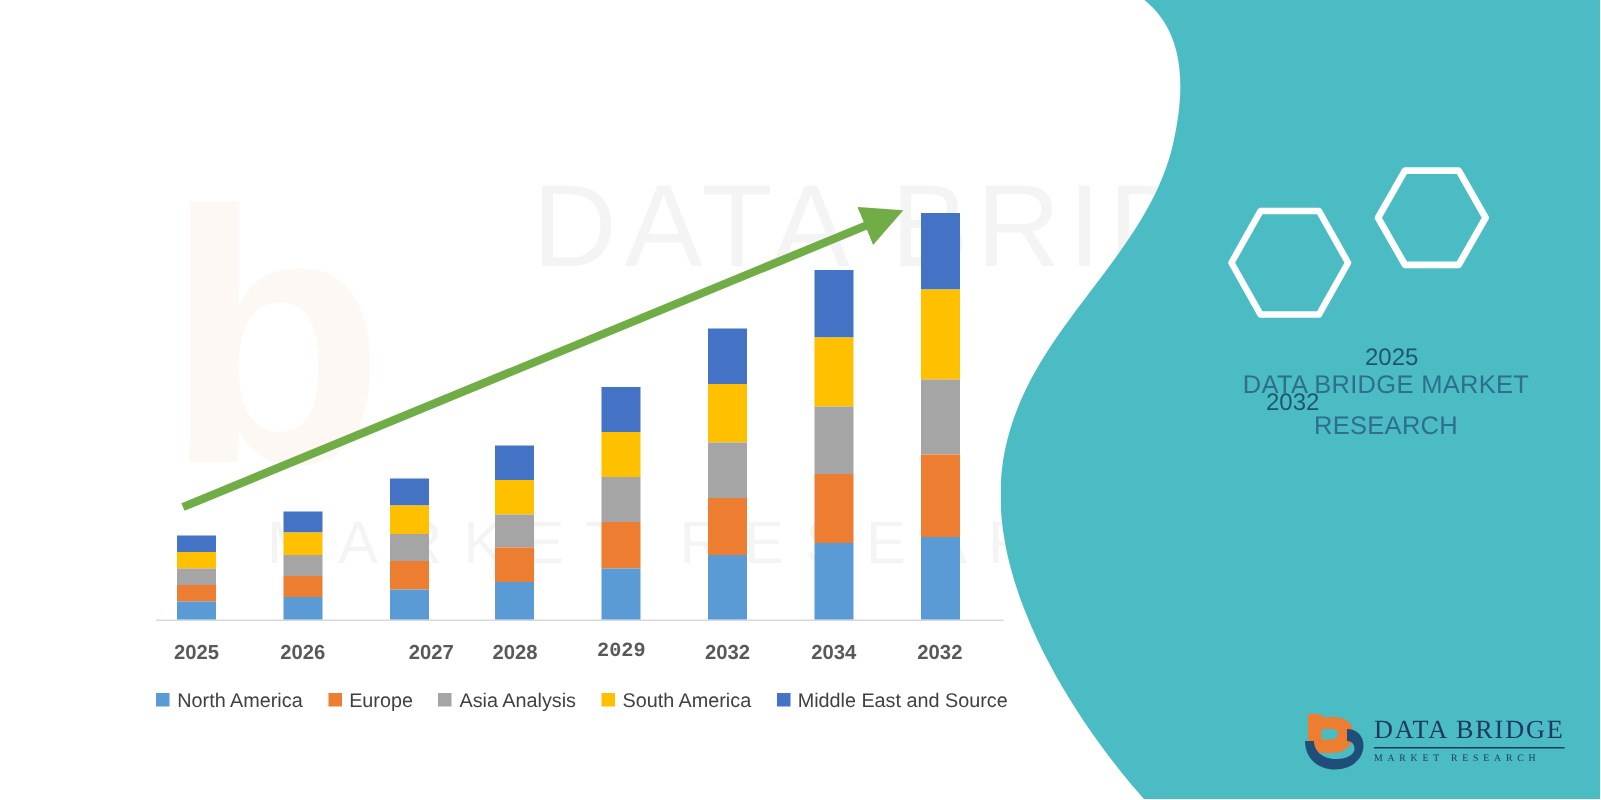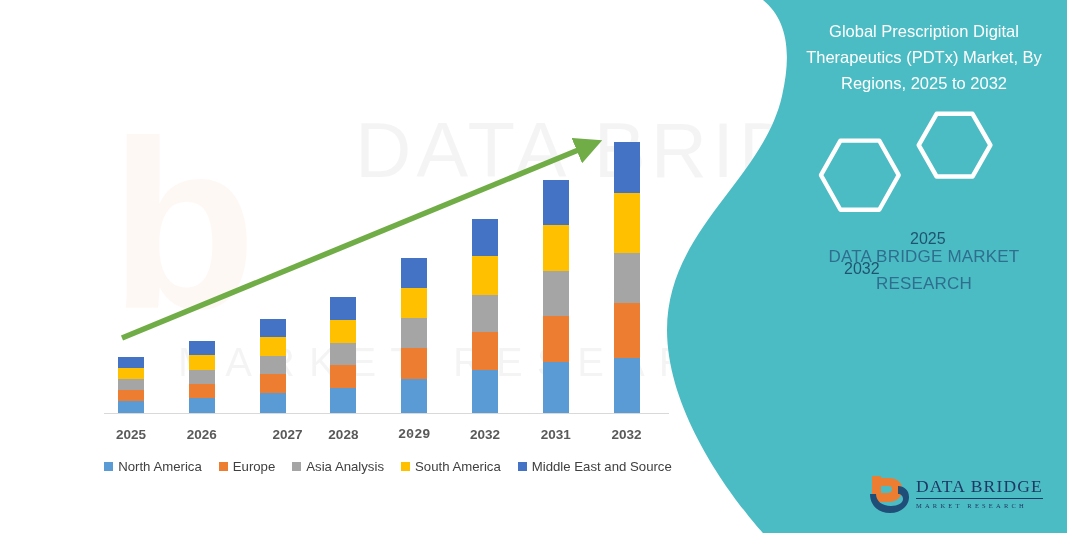--- a/index.html
+++ b/index.html
@@ -215,21 +215,21 @@
         </div>
       </div>
 
     <div class="xlabels">
         <div class="xlab" style="left: 101px;">2025</div>
         <div class="xlab" style="left: 171.8px;">2026</div>
         <div class="xlab" style="left: 242.6px; text-align: right;">2027</div>
         <div class="xlab" style="left: 313.4px;">2028</div>
         <div class="xlab" style="left: 384.2px; font-family: Liberation Mono, monospace;">2029</div>
         <div class="xlab" style="left: 455px;">2032</div>
-        <div class="xlab" style="left: 525.8px;">2031</div>
+        <div class="xlab" style="left: 525.8px;">2034</div>
         <div class="xlab" style="left: 596.6px;">2032</div>
       </div>
   </div>
 
   <div class="legend">
       <div class="legend-item">
         <span class="legend-swatch" style="background: rgb(91, 155, 213);"></span>
         <span>North America</span>
       </div>
       <div class="legend-item">
@@ -246,21 +246,20 @@
       </div>
       <div class="legend-item">
         <span class="legend-swatch" style="background: rgb(68, 114, 196);"></span>
         <span>Middle East and Source</span>
       </div>
     </div>
 
 
   <div class="teal-panel"></div>
 
-  <div class="panel-title">Global Prescription Digital Therapeutics (PDTx) Market, By Regions, 2025 to 2032</div>
 
   <div class="hexes">
     <svg width="250" height="120" viewBox="0 0 250 120">
       <polygon points="97,15 129,15 145,43 129,71 97,71 81,43" fill="none" stroke="#ffffff" stroke-width="4" stroke-linejoin="round" transform="translate(28,-3) scale(1.12)"></polygon>
       <polygon points="30,45 66,45 84,77 66,109 30,109 12,77" fill="none" stroke="#ffffff" stroke-width="4" stroke-linejoin="round" transform="translate(8,-8) scale(1.08)"></polygon>
     </svg>
     <div class="hex-label hex-2025-label">2025</div>
     <div class="hex-label hex-2032-label">2032</div>
   </div>
 

